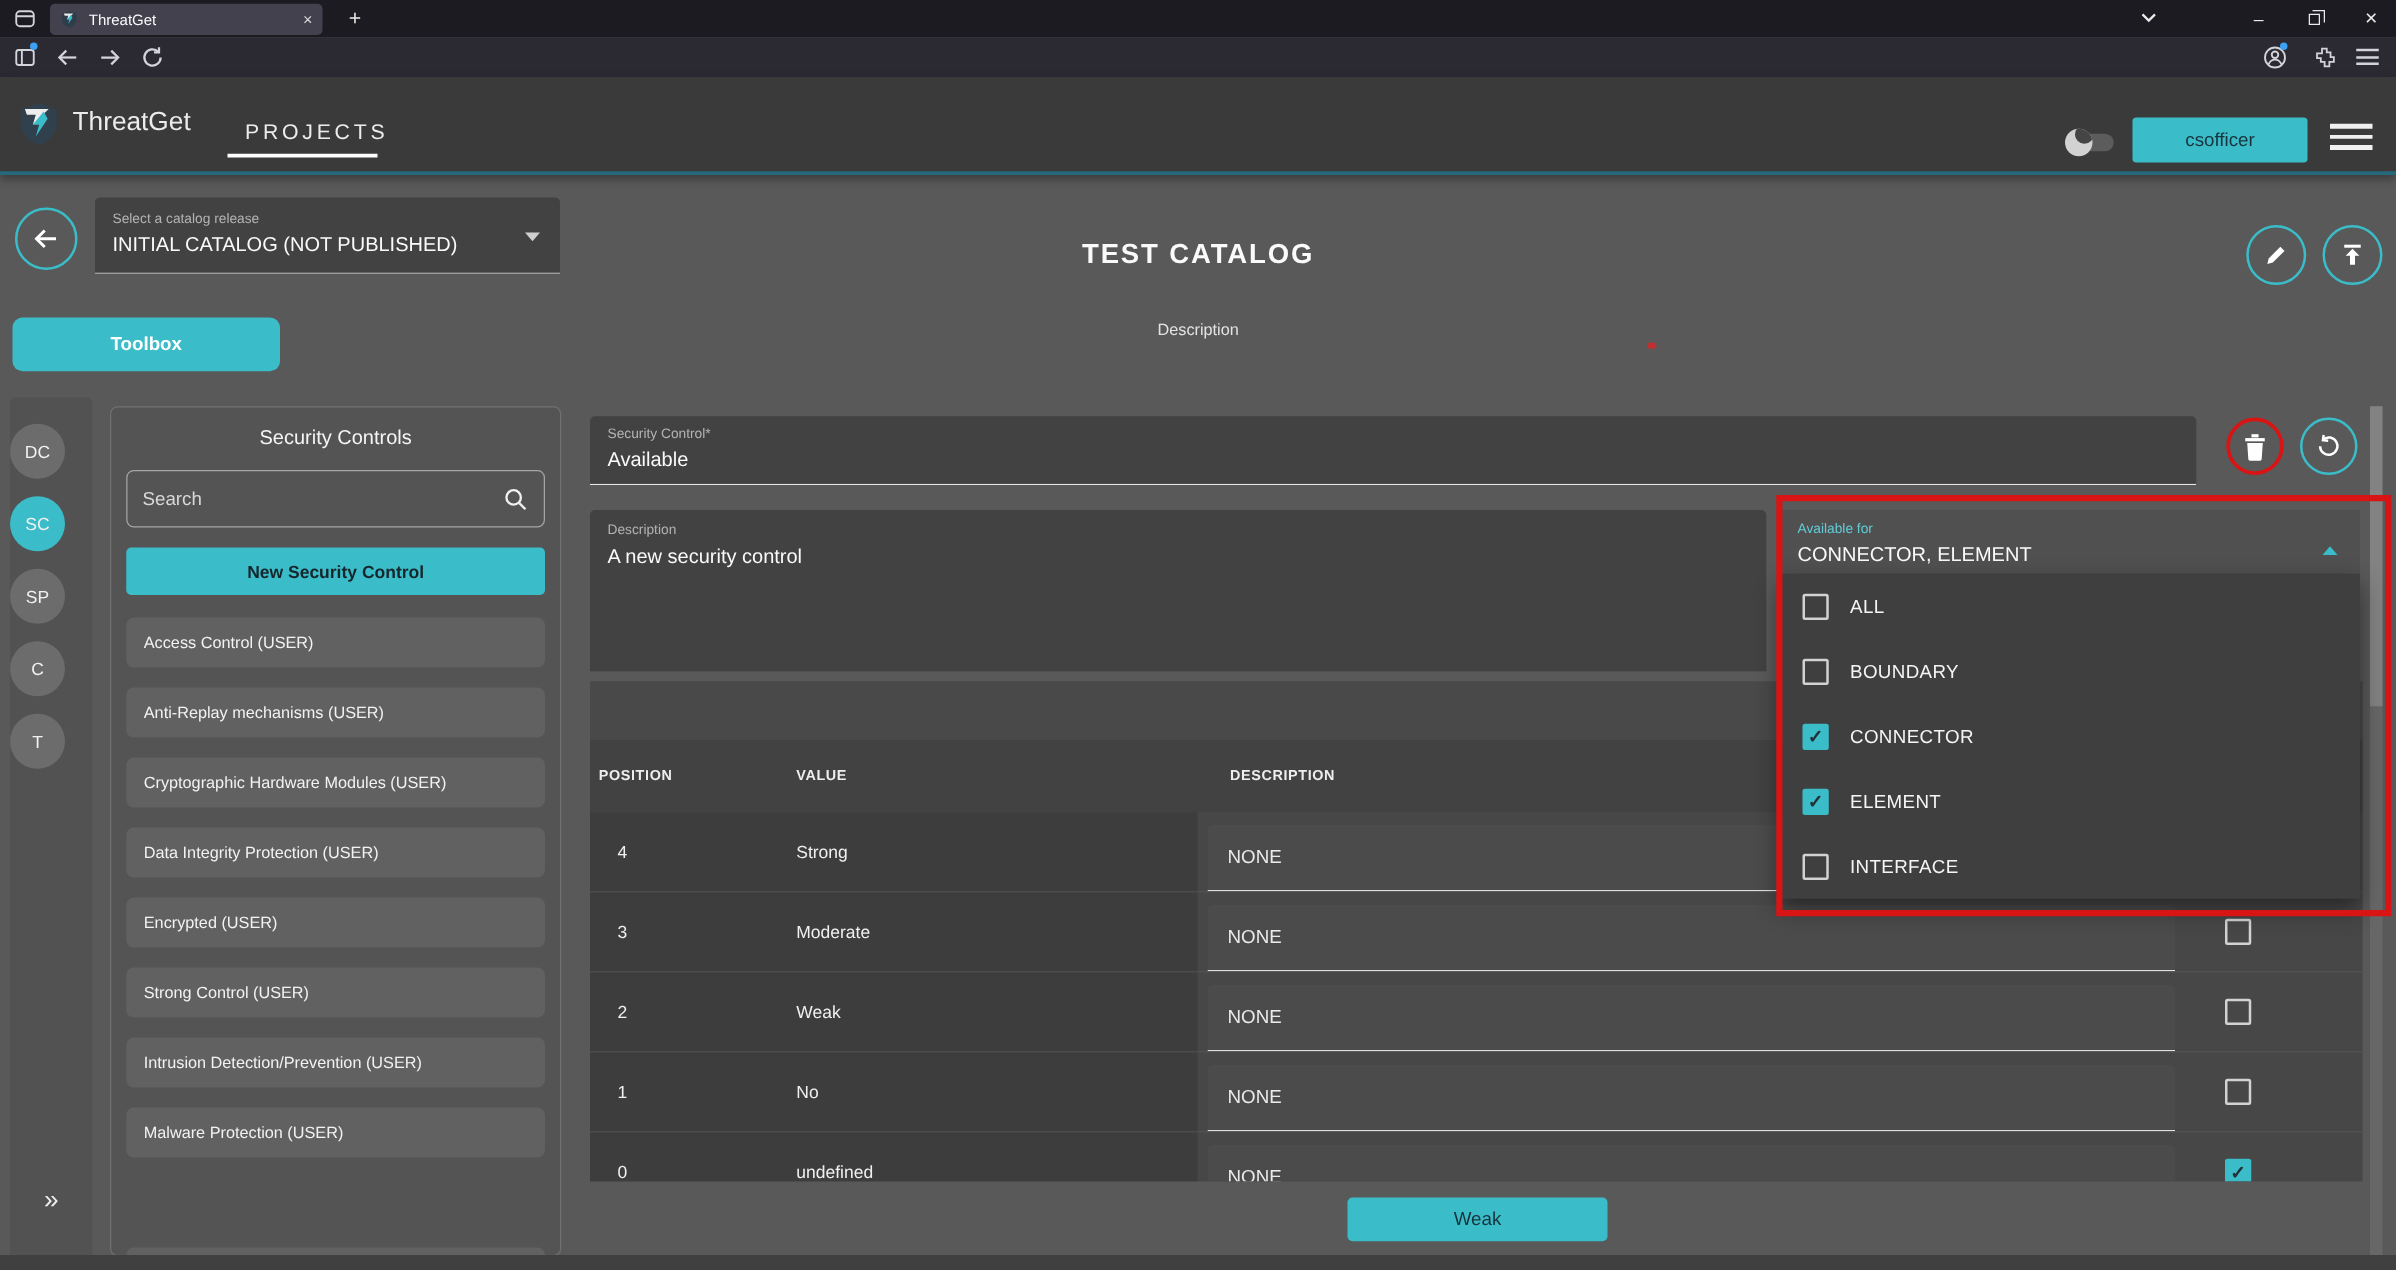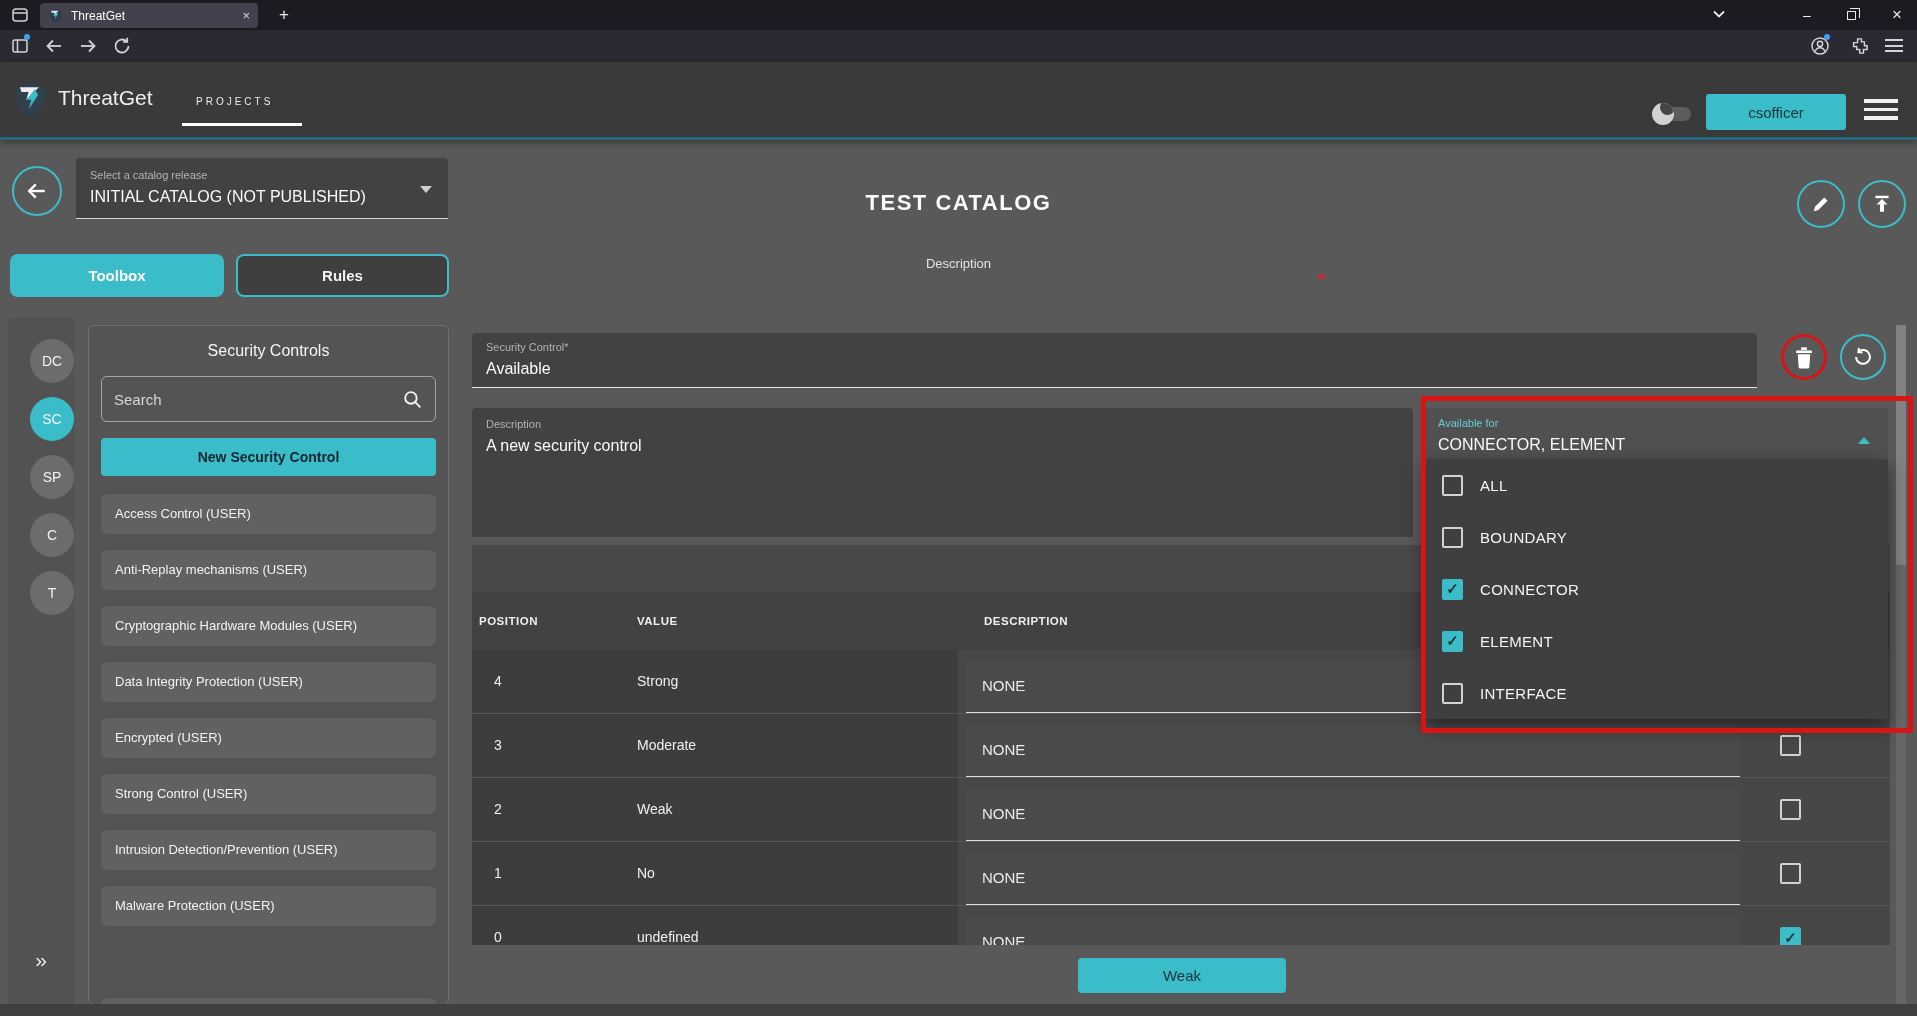--- a/index.html
+++ b/index.html
@@ -18,40 +18,40 @@
   .restore-sq{width:9px;height:9px;border:1.5px solid #eaeaea;position:relative;}
   .restore-sq::before{content:"";position:absolute;left:2px;top:-4px;width:9px;height:9px;border-top:1.5px solid #eaeaea;border-right:1.5px solid #eaeaea;}
   .urlfield{position:absolute;left:252px;top:34px;width:1446px;height:25px;background:#1d1c24;border-radius:4px;display:flex;align-items:center;padding:0 10px;gap:9px;}
   .urltext{font-size:13px;color:#a9a9b2;white-space:nowrap;overflow:hidden;}
   .urltext .host{color:#f4f4f6;font-weight:bold;}
   .bluedot{position:absolute;width:6px;height:6px;border-radius:50%;background:#3ca1f4;}
 
   
   .appheader{position:absolute;left:0;top:62px;width:1917px;height:78px;background:#3a3a3a;border-bottom:3px solid #25697d;box-shadow:0 3px 7px rgba(0,0,0,.35);z-index:5;}
   .appname{position:absolute;left:58px;top:86px;font-size:21px;color:#ececec;z-index:6;}
-  .navproj{position:absolute;left:196px;top:96px;font-size:10px;letter-spacing:3px;color:#ececec;z-index:6;}
+  .navproj{position:absolute;left:196px;top:96px;font-size:17px;letter-spacing:3px;color:#ececec;z-index:6;}
   .navunderline{position:absolute;left:182px;top:123px;width:120px;height:3px;background:#ffffff;z-index:6;}
   .userbtn{position:absolute;left:1706px;top:94px;width:140px;height:36px;background:var(--accent);border-radius:3px;color:#17333c;font-size:15px;display:flex;align-items:center;justify-content:center;z-index:6;}
   .burger{position:absolute;left:1864px;top:99px;width:34px;z-index:6;}
   .burger div{height:3.5px;background:#f0f0f0;margin-bottom:5px;}
   .toggle{position:absolute;left:1655px;top:107px;width:36px;height:14px;background:#5c5c5c;border-radius:7px;z-index:6;}
   .toggle .thumb{position:absolute;left:-3px;top:-4px;width:22px;height:22px;border-radius:50%;background:#d2d2d2;overflow:hidden;}
   .toggle .thumb::after{content:"";position:absolute;left:8px;top:-3px;width:15px;height:15px;border-radius:50%;background:#454545;}
 
   
   .circlebtn{position:absolute;border:2.5px solid var(--accent);border-radius:50%;display:flex;align-items:center;justify-content:center;}
   .fieldlabel{position:absolute;left:14px;font-size:11px;color:#b3b3b3;}
   .fieldvalue{position:absolute;left:14px;font-size:16px;color:#fafafa;}
   .caret-down{width:0;height:0;border-left:6px solid transparent;border-right:6px solid transparent;border-top:7px solid #cfcfcf;}
   .caret-up{width:0;height:0;border-left:6px solid transparent;border-right:6px solid transparent;border-bottom:7px solid var(--accent);}
 
   .pill{position:absolute;top:254px;height:43px;border-radius:8px;display:flex;align-items:center;justify-content:center;font-size:15px;font-weight:bold;}
 
   
-  .rail{position:absolute;left:8px;top:318px;width:66px;height:690px;background:#525252;border-radius:4px;display:flex;flex-direction:column;align-items:flex-end;padding-top:21px;gap:14px;}
+  .rail{position:absolute;left:8px;top:318px;width:66px;height:690px;background:#525252;border-radius:4px;display:flex;flex-direction:column;align-items:flex-start;padding-top:21px;gap:14px;}
   .railc{width:44px;height:44px;border-radius:50%;background:#6c6c6c;color:#f2f2f2;display:flex;align-items:center;justify-content:center;font-size:14px;flex:0 0 auto;}
   .railc.checked{background:var(--accent);}
   .rail-expand{position:absolute;left:8px;top:948px;width:66px;text-align:center;font-size:21px;color:#ededed;}
 
   
   .panel{position:absolute;left:88px;top:325px;width:361px;height:680px;background:#545454;border:1px solid #707070;border-radius:6px;overflow:hidden;}
   .panel-title{position:absolute;left:0;top:16px;width:100%;text-align:center;font-size:16px;color:#f5f5f5;}
   .searchbox{position:absolute;left:12px;top:50px;width:335px;height:46px;border:1.5px solid #a5a5a5;border-radius:6px;}
   .searchbox input{position:absolute;left:0;top:0;width:290px;height:100%;background:transparent;border:none;outline:none;color:#eee;font-size:15px;padding-left:12px;font-family:"Liberation Sans",sans-serif;}
   .searchbox input::placeholder{color:#d8d8d8;opacity:1;}
@@ -250,21 +250,20 @@
   </div>
   <div class="circlebtn" style="left:1858px;top:180px;width:48px;height:48px;">
     <svg width="22" height="22" viewBox="0 0 20 20">
         <rect x="4" y="2.5" width="12" height="2.2" fill="#ffffff"></rect>
         <path d="M10 5.5l5 5h-3.2v6.5H8.2V10.5H5z" fill="#ffffff"></path>
       </svg>
   </div>
   <div class="abs" style="left:1318px;top:274px;width:7px;height:5px;background:#c03030;border-radius:2px;"></div>
 
   <div class="pill" style="left:10px;width:214px;background:var(--accent);color:#ffffff;">Toolbox</div>
-  <div class="pill" style="left:236px;width:213px;background:#3f3f3f;border:2px solid var(--accent);color:#f2f2f2;">Rules</div>
 
   <div class="rail">
 
       <div class="railc">
         <span>DC</span>
       </div>
 
       <div class="railc checked">
         <span>SC</span>
       </div>

